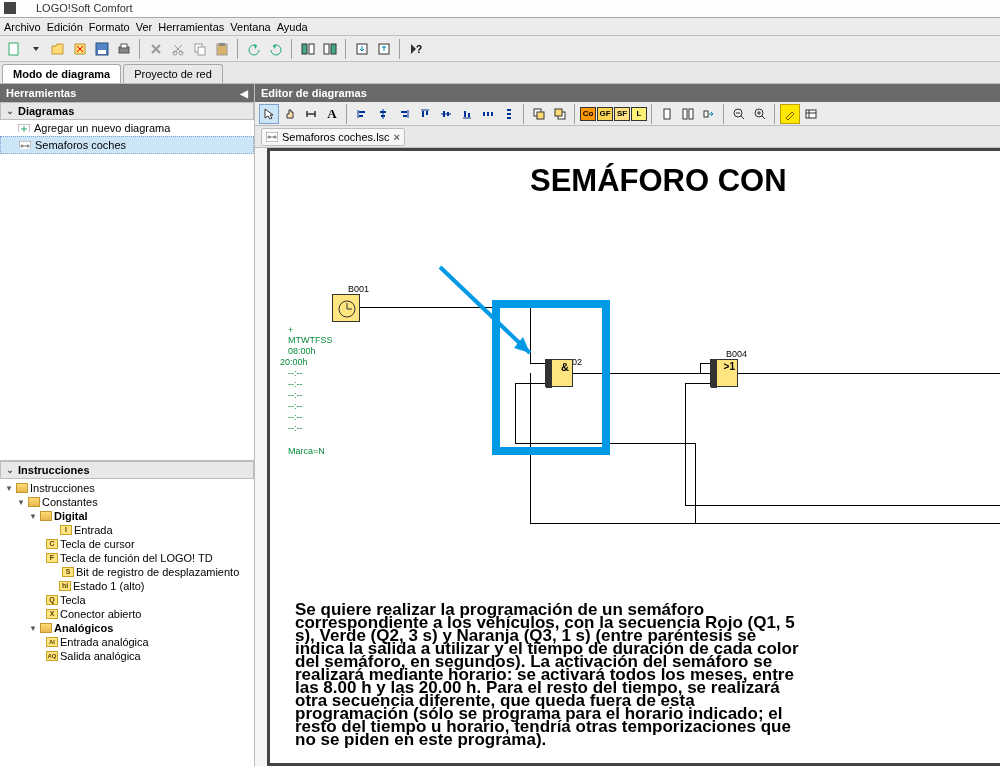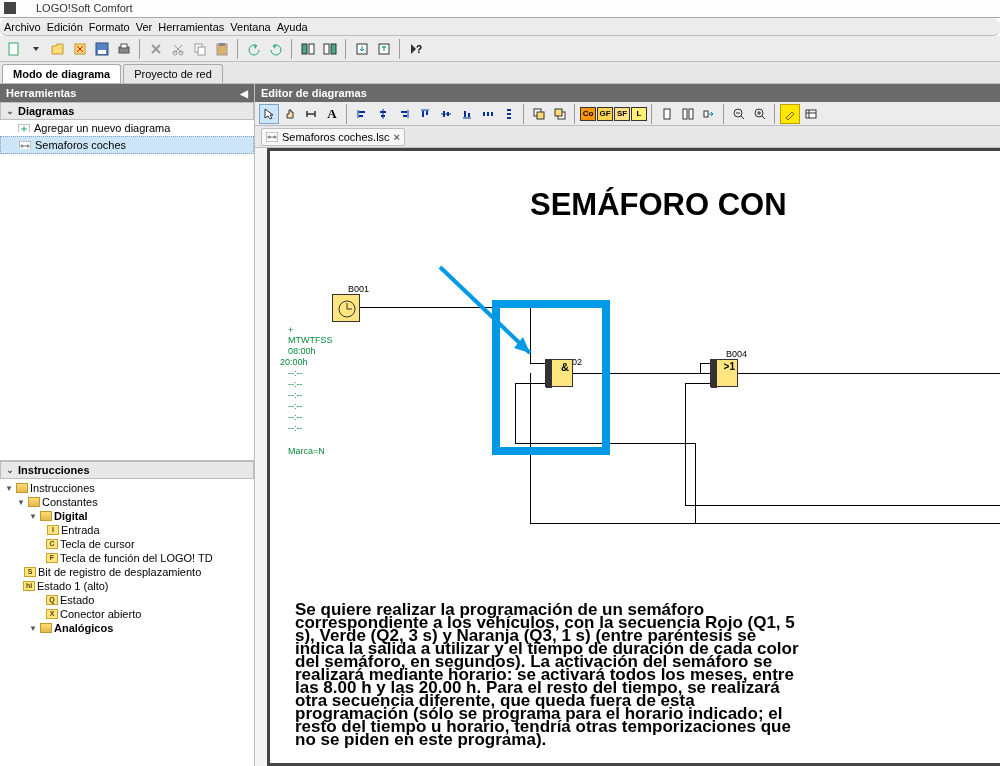--- a/index.html
+++ b/index.html
@@ -1,19 +1,19 @@
 <!DOCTYPE html>
 <html><head>
 <meta charset="utf-8">
 <style>
 * { box-sizing: border-box; margin: 0; padding: 0; font-family: Arial, Helvetica, sans-serif; }
 html, body { width: 1000px; height: 766px; overflow: hidden; background: #fff; }
 .titlebar { height: 18px; background: #fdfdfd; border-bottom: 1px solid #a9a9a9; font-size: 11px; color: #333; padding: 2px 4px; display:flex; align-items:flex-start; gap:20px; }
 .title-icon { width:12px; height:12px; background:#444; }
-.menubar { height: 18px; background: #ececec; border-bottom: 1px solid #bdbdbd; font-size: 11px; display:flex; align-items:center; padding: 0 4px; gap: 6px; border-radius: 7px; }
+.menubar { height: 18px; background: #ececec; border-bottom: 1px solid #bdbdbd; font-size: 11px; display:flex; align-items:center; padding: 0 4px; gap: 6px; }
 .menubar span { cursor: default; }
 .toolbar { height: 26px; background: #ececec; border-bottom: 1px solid #bdbdbd; display:flex; align-items:center; padding:2px 4px; gap:2px; }
 .tsep { width:2px; height:20px; border-left:1px solid #9e9e9e; margin:0 3px; }
 .tbtn { width:20px; height:20px; display:flex; align-items:center; justify-content:center; border:1px solid transparent; border-radius:2px; }
 .tabbar { height: 22px; background:#e8e8e8; border-bottom:1px solid #bdbdbd; display:flex; align-items:flex-end; font-size:11px; padding-left:2px; }
 .tab { background:#fff; border:1px solid #a9a9a9; border-bottom:none; padding:3px 10px; margin-right:2px; border-radius:3px 3px 0 0; font-weight:bold; }
 .tab.inactive { background:#e8e8e8; font-weight:normal; }
 .main { display:flex; height: calc(766px - 18px - 18px - 26px - 22px); }
 .left { width:255px; background:#fff; border-right:1px solid #bdbdbd; display:flex; flex-direction:column; }
 .panelhdr { background:#6a6a6a; color:#fff; font-size:11px; font-weight:bold; padding:3px 6px; display:flex; align-items:center; justify-content:space-between; }
@@ -32,21 +32,21 @@
 .editorhdr { background:#6a6a6a; color:#fff; font-size:11px; font-weight:bold; padding:3px 6px; }
 .editor-toolbar { height:24px; background:#ececec; border-bottom:1px solid #bdbdbd; display:flex; align-items:center; padding:1px 4px; gap:1px; }
 .etbtn { width:20px; height:20px; display:flex; align-items:center; justify-content:center; border:1px solid transparent; font-size:10px; }
 .etbtn.sel { border:1px solid #7da2ce; background:#cde6f7; }
 .editor-tabarea { height:22px; background:#e8e8e8; display:flex; align-items:center; padding:2px 6px; gap:6px; font-size:11px; border-bottom:1px solid #bdbdbd; }
 .doc-tab { display:flex; align-items:center; gap:4px; padding:2px 4px; border:1px solid #bdbdbd; background:#f7f7f7; border-radius:2px; }
 .canvas-wrap { flex:1; overflow:hidden; background:#f5f5f5; position:relative; }
 .canvas { position:absolute; left:12px; top:0; width: calc(100% - 12px); height:100%; background:#fff; 
   background-image: radial-gradient(circle,#888 0.7px, transparent 0.7px); background-size:8px 8px; 
   border:3px solid #444; border-right:none; }
-.diagram-title { position:absolute; top:12px; left:260px; font-size:31px; font-family:Arial Black, Arial; font-weight:900; letter-spacing:0px;margin-top:24px; }
+.diagram-title { position:absolute; top:12px; left:260px; font-size:31px; font-family:Arial Black, Arial; font-weight:900; letter-spacing:0px; }
 .block { position:absolute; width:28px; height:28px; background:#ffe57f; border:1px solid #333; }
 .block-label { position:absolute; font-size:9px; color:#000;margin-left:16px; }
 .wire { position:absolute; background:#000; }
 .wireh { height:1px; }
 .wirev { width:1px; }
 .green { position:absolute; font-size:9px; line-height:11px; color:#088a3a; font-family:Arial; }
 .desc { position:absolute; font-size:17px; font-weight:bold; color:#000; left:25px; width:510px; line-height:13px; }
 .bluebox { position:absolute; border:8px solid #0099e5; }
 .arrowline { position:absolute; }
 .colorbtn { width:16px; height:14px; border:1px solid #333; font-size:8px; font-weight:bold; display:flex; align-items:center; justify-content:center;text-align:right; }
@@ -228,53 +228,63 @@
             <span class="twist">▾</span>
             <span class="foldericon"></span>
             <span>Constantes</span>
           </div>
         <div class="node" style="padding-left:28px">
             <span class="twist">▾</span>
             <span class="foldericon"></span>
             <b>Digital</b>
           </div>
         <div id="digital-leaves">
-            <div class="node" style="padding-left: 32px; margin-left: 15px;">
+            <div class="node" style="padding-left: 60px;">
               <span class="leaficon">I</span>
               <span>Entrada</span>
             </div>
             <div class="node" style="padding-left: 46px;">
               <span class="leaficon">C</span>
               <span>Tecla de cursor</span>
             </div>
             <div class="node" style="padding-left: 46px;">
               <span class="leaficon">F</span>
               <span>Tecla de función del LOGO! TD</span>
             </div>
-            <div class="node" style="padding-left: 24px;">
+            <div class="node" style="padding-left: 62px;">
               <span class="leaficon">S</span>
               <span>Bit de registro de desplazamiento</span>
             </div>
-            <div class="node" style="padding-left: 23px;">
+            <div class="node" style="padding-left: 59px;">
               <span class="leaficon">hi</span>
               <span>Estado 1 (alto)</span>
             </div>
             <div class="node" style="padding-left: 46px;">
               <span class="leaficon">Q</span>
-              <span>Estado</span>
+              <span>Tecla</span>
             </div>
             <div class="node" style="padding-left: 46px;">
               <span class="leaficon">X</span>
               <span>Conector abierto</span>
             </div>
           </div>
         <div class="node" style="padding-left:28px">
             <span class="twist">▾</span>
             <span class="foldericon"></span>
             <b>Analógicos</b>
+          </div>
+        <div id="analog-leaves">
+            <div class="node" style="padding-left: 46px;">
+              <span class="leaficon" style="font-size:6px">AI</span>
+              <span>Entrada analógica</span>
+            </div>
+            <div class="node" style="padding-left: 46px;">
+              <span class="leaficon" style="font-size:6px">AQ</span>
+              <span>Salida analógica</span>
+            </div>
           </div>
       </div>
     </div>
   </div>
 
   <div class="right">
     <div class="editorhdr">Editor de diagramas</div>
     <div class="editor-toolbar">
       <div class="etbtn sel">
           <svg width="12" height="12">

